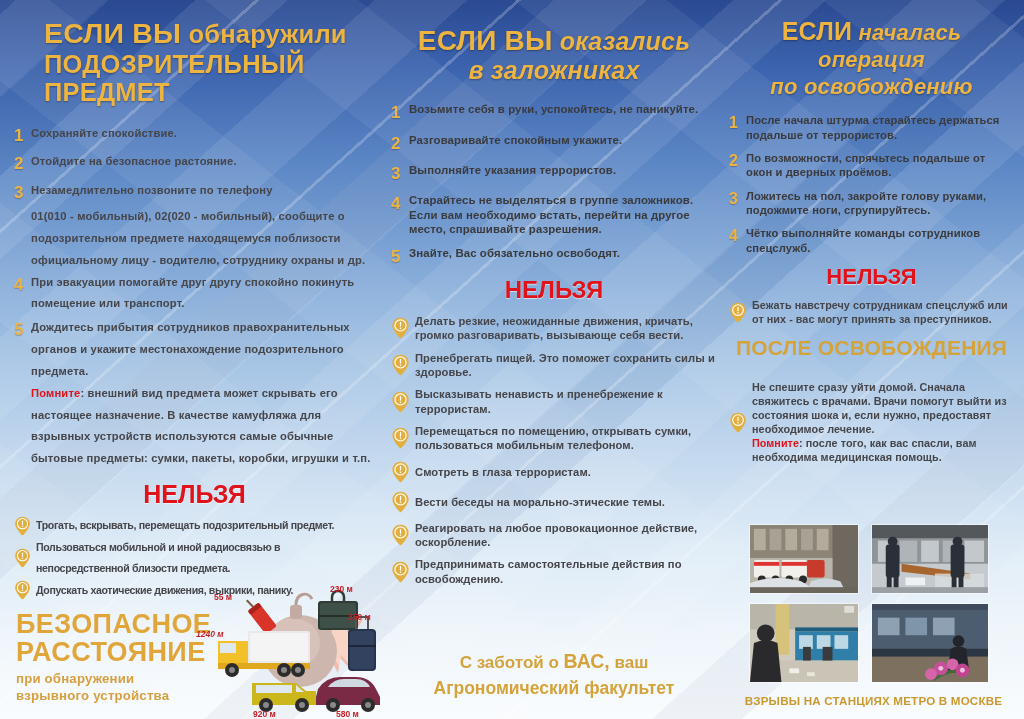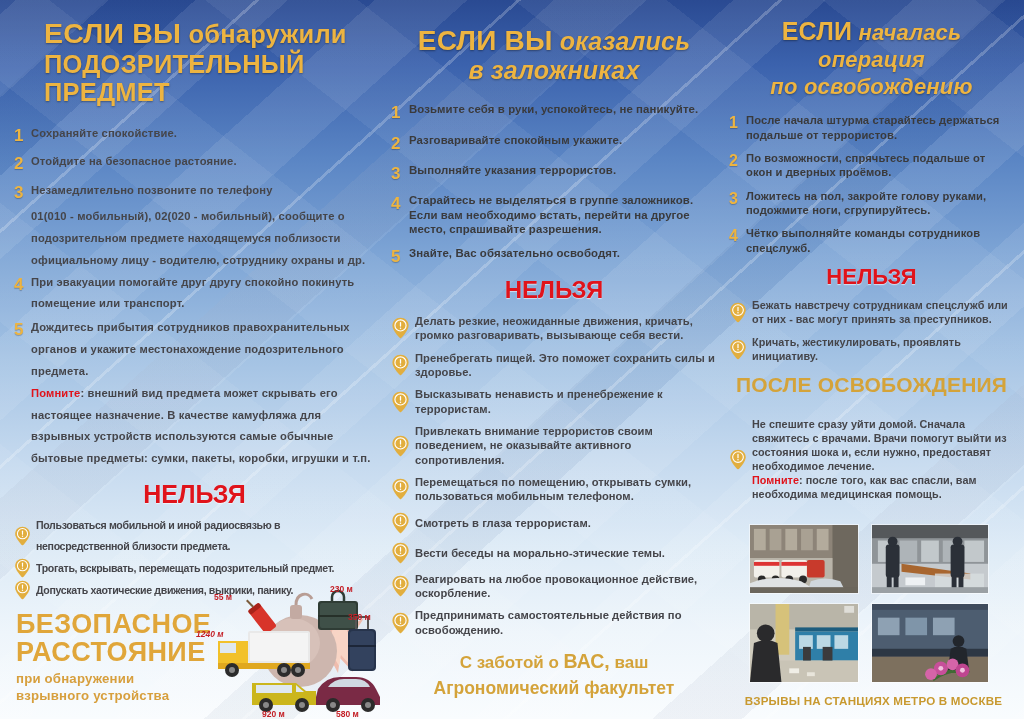--- a/index.html
+++ b/index.html
@@ -358,32 +358,32 @@
       <ul class="warn-list">
         <li class="warn-item">
           <span class="pin">
             <svg viewBox="0 0 20 24">
                 <path d="M10 0.8C5 0.8 1.2 4.5 1.2 9.3c0 4.6 5.6 11.1 8.1 13.6a1 1 0 0 0 1.4 0c2.5-2.5 8.1-9 8.1-13.6C18.8 4.5 15 0.8 10 0.8z" fill="#e2ae3e"></path>
                 <circle cx="10" cy="9.2" r="6.1" fill="none" stroke="#ffffff" stroke-width="1.25"></circle>
                 <rect x="9.3" y="5.5" width="1.4" height="5.1" rx="0.7" fill="#ffffff"></rect>
                 <circle cx="10" cy="12.3" r="0.85" fill="#ffffff"></circle>
               </svg>
           </span>
+          <span class="warn-text">Трогать, вскрывать, перемещать подозрительный предмет.</span>
+        </li>
+        <li class="warn-item">
+          <span class="pin">
+            <svg viewBox="0 0 20 24">
+                <path d="M10 0.8C5 0.8 1.2 4.5 1.2 9.3c0 4.6 5.6 11.1 8.1 13.6a1 1 0 0 0 1.4 0c2.5-2.5 8.1-9 8.1-13.6C18.8 4.5 15 0.8 10 0.8z" fill="#e2ae3e"></path>
+                <circle cx="10" cy="9.2" r="6.1" fill="none" stroke="#ffffff" stroke-width="1.25"></circle>
+                <rect x="9.3" y="5.5" width="1.4" height="5.1" rx="0.7" fill="#ffffff"></rect>
+                <circle cx="10" cy="12.3" r="0.85" fill="#ffffff"></circle>
+              </svg>
+          </span>
           <span class="warn-text">Пользоваться мобильной и иной радиосвязью в непосредственной близости предмета.</span>
-        </li>
-        <li class="warn-item">
-          <span class="pin">
-            <svg viewBox="0 0 20 24">
-                <path d="M10 0.8C5 0.8 1.2 4.5 1.2 9.3c0 4.6 5.6 11.1 8.1 13.6a1 1 0 0 0 1.4 0c2.5-2.5 8.1-9 8.1-13.6C18.8 4.5 15 0.8 10 0.8z" fill="#e2ae3e"></path>
-                <circle cx="10" cy="9.2" r="6.1" fill="none" stroke="#ffffff" stroke-width="1.25"></circle>
-                <rect x="9.3" y="5.5" width="1.4" height="5.1" rx="0.7" fill="#ffffff"></rect>
-                <circle cx="10" cy="12.3" r="0.85" fill="#ffffff"></circle>
-              </svg>
-          </span>
-          <span class="warn-text">Трогать, вскрывать, перемещать подозрительный предмет.</span>
         </li>
         <li class="warn-item">
           <span class="pin">
             <svg viewBox="0 0 20 24">
                 <path d="M10 0.8C5 0.8 1.2 4.5 1.2 9.3c0 4.6 5.6 11.1 8.1 13.6a1 1 0 0 0 1.4 0c2.5-2.5 8.1-9 8.1-13.6C18.8 4.5 15 0.8 10 0.8z" fill="#e2ae3e"></path>
                 <circle cx="10" cy="9.2" r="6.1" fill="none" stroke="#ffffff" stroke-width="1.25"></circle>
                 <rect x="9.3" y="5.5" width="1.4" height="5.1" rx="0.7" fill="#ffffff"></rect>
                 <circle cx="10" cy="12.3" r="0.85" fill="#ffffff"></circle>
               </svg>
           </span>
@@ -465,21 +465,21 @@
             <circle cx="137" cy="126" r="7" fill="#2b2b2b"></circle>
               <circle cx="137" cy="126" r="3" fill="#888"></circle>
             <circle cx="172" cy="126" r="7" fill="#2b2b2b"></circle>
               <circle cx="172" cy="126" r="3" fill="#888"></circle>
           </g>
         </svg>
         <span class="dist-label" style="left:18px; top:13px;">55 м</span>
         <span class="dist-label" style="left:0px; top:50px;font-style:italic;">1240 м</span>
         <span class="dist-label" style="left:134px; top:5px;">230 м</span>
         <span class="dist-label" style="left:152px; top:33px;">350 м</span>
-        <span class="dist-label" style="left:66px; top:130px;">920 м</span>
+        <span class="dist-label" style="left:57px; top:130px;">920 м</span>
         <span class="dist-label" style="left:140px; top:130px;">580 м</span>
       </div>
     </div>
 
     <div class="col col-2">
 
       <div class="banner-head head-2">
         <span class="lead">ЕСЛИ ВЫ</span>
         <span>оказались</span><br>
         <span>в заложниках</span>
@@ -536,31 +536,20 @@
         <li class="warn-item">
           <span class="pin">
             <svg viewBox="0 0 20 24">
                 <path d="M10 0.8C5 0.8 1.2 4.5 1.2 9.3c0 4.6 5.6 11.1 8.1 13.6a1 1 0 0 0 1.4 0c2.5-2.5 8.1-9 8.1-13.6C18.8 4.5 15 0.8 10 0.8z" fill="#e2ae3e"></path>
                 <circle cx="10" cy="9.2" r="6.1" fill="none" stroke="#ffffff" stroke-width="1.25"></circle>
                 <rect x="9.3" y="5.5" width="1.4" height="5.1" rx="0.7" fill="#ffffff"></rect>
                 <circle cx="10" cy="12.3" r="0.85" fill="#ffffff"></circle>
               </svg>
           </span>
           <span class="warn-text">Высказывать ненависть и пренебрежение к террористам.</span>
-        </li>
-        <li class="warn-item">
-          <span class="pin">
-            <svg viewBox="0 0 20 24">
-                <path d="M10 0.8C5 0.8 1.2 4.5 1.2 9.3c0 4.6 5.6 11.1 8.1 13.6a1 1 0 0 0 1.4 0c2.5-2.5 8.1-9 8.1-13.6C18.8 4.5 15 0.8 10 0.8z" fill="#e2ae3e"></path>
-                <circle cx="10" cy="9.2" r="6.1" fill="none" stroke="#ffffff" stroke-width="1.25"></circle>
-                <rect x="9.3" y="5.5" width="1.4" height="5.1" rx="0.7" fill="#ffffff"></rect>
-                <circle cx="10" cy="12.3" r="0.85" fill="#ffffff"></circle>
-              </svg>
-          </span>
-          <span class="warn-text">Привлекать внимание террористов своим поведением, не оказывайте активного сопротивления.</span>
         </li>
         <li class="warn-item">
           <span class="pin">
             <svg viewBox="0 0 20 24">
                 <path d="M10 0.8C5 0.8 1.2 4.5 1.2 9.3c0 4.6 5.6 11.1 8.1 13.6a1 1 0 0 0 1.4 0c2.5-2.5 8.1-9 8.1-13.6C18.8 4.5 15 0.8 10 0.8z" fill="#e2ae3e"></path>
                 <circle cx="10" cy="9.2" r="6.1" fill="none" stroke="#ffffff" stroke-width="1.25"></circle>
                 <rect x="9.3" y="5.5" width="1.4" height="5.1" rx="0.7" fill="#ffffff"></rect>
                 <circle cx="10" cy="12.3" r="0.85" fill="#ffffff"></circle>
               </svg>
           </span>
@@ -652,31 +641,20 @@
         <li class="warn-item">
           <span class="pin">
             <svg viewBox="0 0 20 24">
                 <path d="M10 0.8C5 0.8 1.2 4.5 1.2 9.3c0 4.6 5.6 11.1 8.1 13.6a1 1 0 0 0 1.4 0c2.5-2.5 8.1-9 8.1-13.6C18.8 4.5 15 0.8 10 0.8z" fill="#e2ae3e"></path>
                 <circle cx="10" cy="9.2" r="6.1" fill="none" stroke="#ffffff" stroke-width="1.25"></circle>
                 <rect x="9.3" y="5.5" width="1.4" height="5.1" rx="0.7" fill="#ffffff"></rect>
                 <circle cx="10" cy="12.3" r="0.85" fill="#ffffff"></circle>
               </svg>
           </span>
           <span class="warn-text">Бежать навстречу сотрудникам спецслужб или от них - вас могут принять за преступников.</span>
-        </li>
-        <li class="warn-item">
-          <span class="pin">
-            <svg viewBox="0 0 20 24">
-                <path d="M10 0.8C5 0.8 1.2 4.5 1.2 9.3c0 4.6 5.6 11.1 8.1 13.6a1 1 0 0 0 1.4 0c2.5-2.5 8.1-9 8.1-13.6C18.8 4.5 15 0.8 10 0.8z" fill="#e2ae3e"></path>
-                <circle cx="10" cy="9.2" r="6.1" fill="none" stroke="#ffffff" stroke-width="1.25"></circle>
-                <rect x="9.3" y="5.5" width="1.4" height="5.1" rx="0.7" fill="#ffffff"></rect>
-                <circle cx="10" cy="12.3" r="0.85" fill="#ffffff"></circle>
-              </svg>
-          </span>
-          <span class="warn-text">Кричать, жестикулировать, проявлять инициативу.</span>
         </li>
       </ul>
 
       <div class="gold-head">ПОСЛЕ ОСВОБОЖДЕНИЯ</div>
 
       <ul class="warn-list">
         <li class="warn-item">
           <span class="pin">
             <svg viewBox="0 0 20 24">
                 <path d="M10 0.8C5 0.8 1.2 4.5 1.2 9.3c0 4.6 5.6 11.1 8.1 13.6a1 1 0 0 0 1.4 0c2.5-2.5 8.1-9 8.1-13.6C18.8 4.5 15 0.8 10 0.8z" fill="#e2ae3e"></path>

